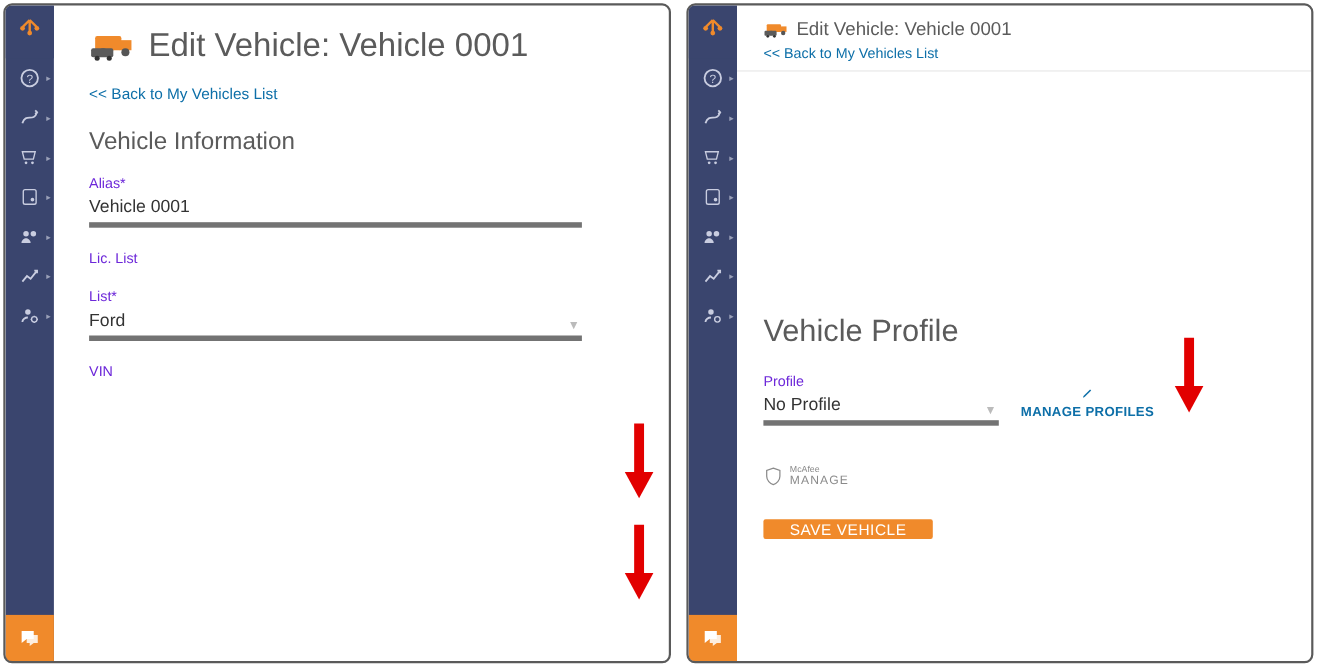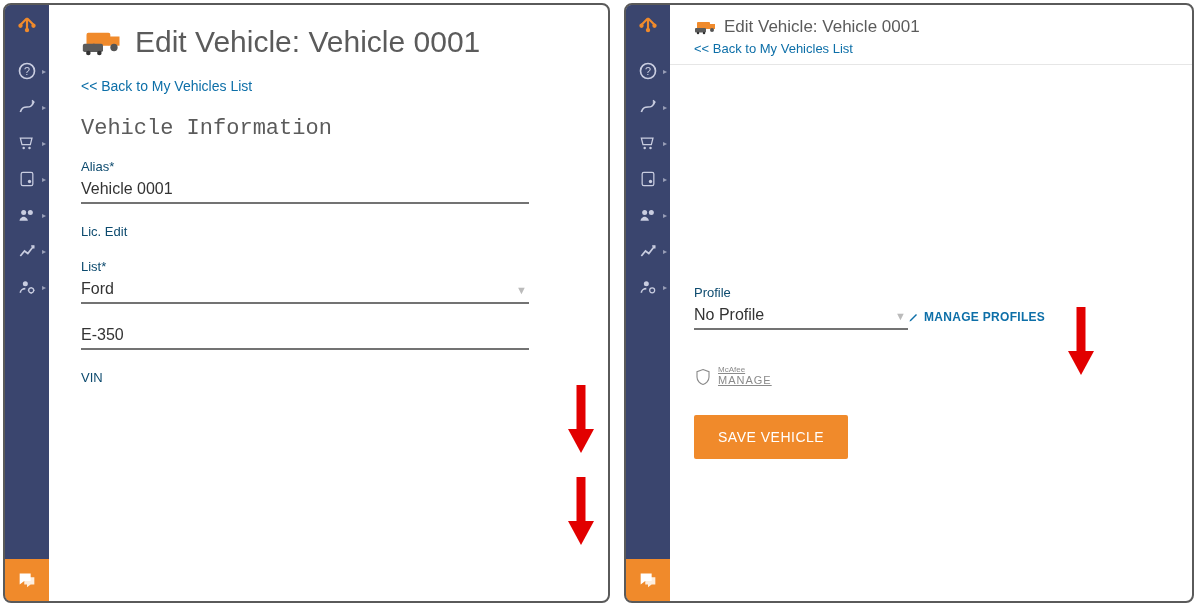--- a/index.html
+++ b/index.html
@@ -112,40 +112,39 @@
   .panel-right hr.divider {
     border: none;
     border-top: 1px solid #e6e6e6;
     margin: 0 -22px 0 -24px;
   }
   .section-title {
     font-size: 22px;
     color: #5b5b5b;
     font-weight: 400;
     margin-bottom: 18px;
-    font-family: Liberation Mono, monospace;
   }
   .section-title-lg {
     font-size: 28px;
     color: #5b5b5b;
     font-weight: 400;
     margin-bottom: 22px;
   }
   .field { margin-bottom: 20px; }
   .field-label {
     font-size: 13px;
-    color: #0c4a6e;
+    color: #6d28d9;
     margin-bottom: 4px;
     display: block;
   }
   .field-input {
     width: 100%;
     max-width: 448px;
     border: none;
-    border-bottom: 2px solid #737373;
+    border-bottom: 5px solid #737373;
     font-size: 16px;
     color: #333;
     padding: 2px 0 4px 0;
     outline: none;
     background: transparent;
   }
   .select-wrap {
     position: relative;
     max-width: 448px;
   }
@@ -154,50 +153,51 @@
     position: absolute;
     right: 2px;
     bottom: 8px;
     color: #bbb;
     font-size: 11px;
     pointer-events: none;
   }
   .profile-row {
     display: flex;
     align-items: flex-end;
+    gap: 20px;
   }
   .manage-link {
     color: #0d6fa8;
     font-size: 12px;
     font-weight: 600;
     letter-spacing: 0.3px;
     cursor: pointer;
     display: flex;
     align-items: center;
     gap: 4px;
     padding-bottom: 6px;
     white-space: nowrap;
+    flex-direction: column;
   }
   .mcafee {
     display: flex;
-    align-items: flex-end;
+    align-items: flex-start;
     gap: 6px;
     color: #8a8a8a;
     font-size: 11px;
     margin-top: 36px;
-    text-decoration: underline;
   }
   .mcafee .msmall { font-size: 8px; display:block; line-height:1; }
   .mcafee .mbig { font-size: 11px; letter-spacing:1px; display:block; line-height:1.2; }
   .save-btn {
     margin-top: 28px;
     background: #f08a2b;
     color: #fff;
     border: none;
-    padding: 14px 24px;
+    padding: 1px 24px;
     font-size: 14px;
     letter-spacing: 0.5px;
     cursor: pointer;
     border-radius: 2px;
   }
 
   
   .arrow { position: absolute; pointer-events: none; }
   .arrow svg { display: block; }
 </style>
@@ -293,33 +293,32 @@
     <a class="backlink">&lt;&lt; Back to My Vehicles List</a>
 
     <h2 class="section-title">Vehicle Information</h2>
 
     <div class="field">
       <label class="field-label">Alias*</label>
       <input class="field-input" value="Vehicle 0001" style="">
     </div>
 
     <div class="field">
-      <label class="field-label">Lic. Edit</label>
+      <label class="field-label">Lic. List</label>
     </div>
 
     <div class="field">
       <label class="field-label">List*</label>
       <div class="select-wrap">
         <input class="field-input" value="Ford" style="">
         <span class="select-caret">▼</span>
       </div>
     </div>
 
     <div class="field">
-      <input class="field-input" value="E-350" style="">
     </div>
 
     <div class="field">
       <label class="field-label">VIN</label>
     </div>
 
     
     <div class="arrow" style="right:12px; top:378px;">
       <svg width="30" height="72" viewBox="0 0 30 72">
           <line x1="15" y1="2" x2="15" y2="48" stroke="#e20000" stroke-width="9"></line>
@@ -417,20 +416,21 @@
           <circle cx="8" cy="28" r="2.5" fill="#333"></circle>
           <circle cx="20" cy="28" r="2.5" fill="#333"></circle>
       </svg>
       <span class="title-small">Edit Vehicle: Vehicle 0001</span>
     </div>
     <a class="backlink-small">&lt;&lt; Back to My Vehicles List</a>
     <hr class="divider">
 
     <div style="height:220px"></div>
 
+    <h2 class="section-title-lg">Vehicle Profile</h2>
 
     <div class="profile-row">
       <div style="flex:0 0 214px;">
         <label class="field-label">Profile</label>
         <div class="select-wrap select-wrap-sm">
           <input class="field-input" value="No Profile" style="">
           <span class="select-caret">▼</span>
         </div>
       </div>
       <a class="manage-link">

